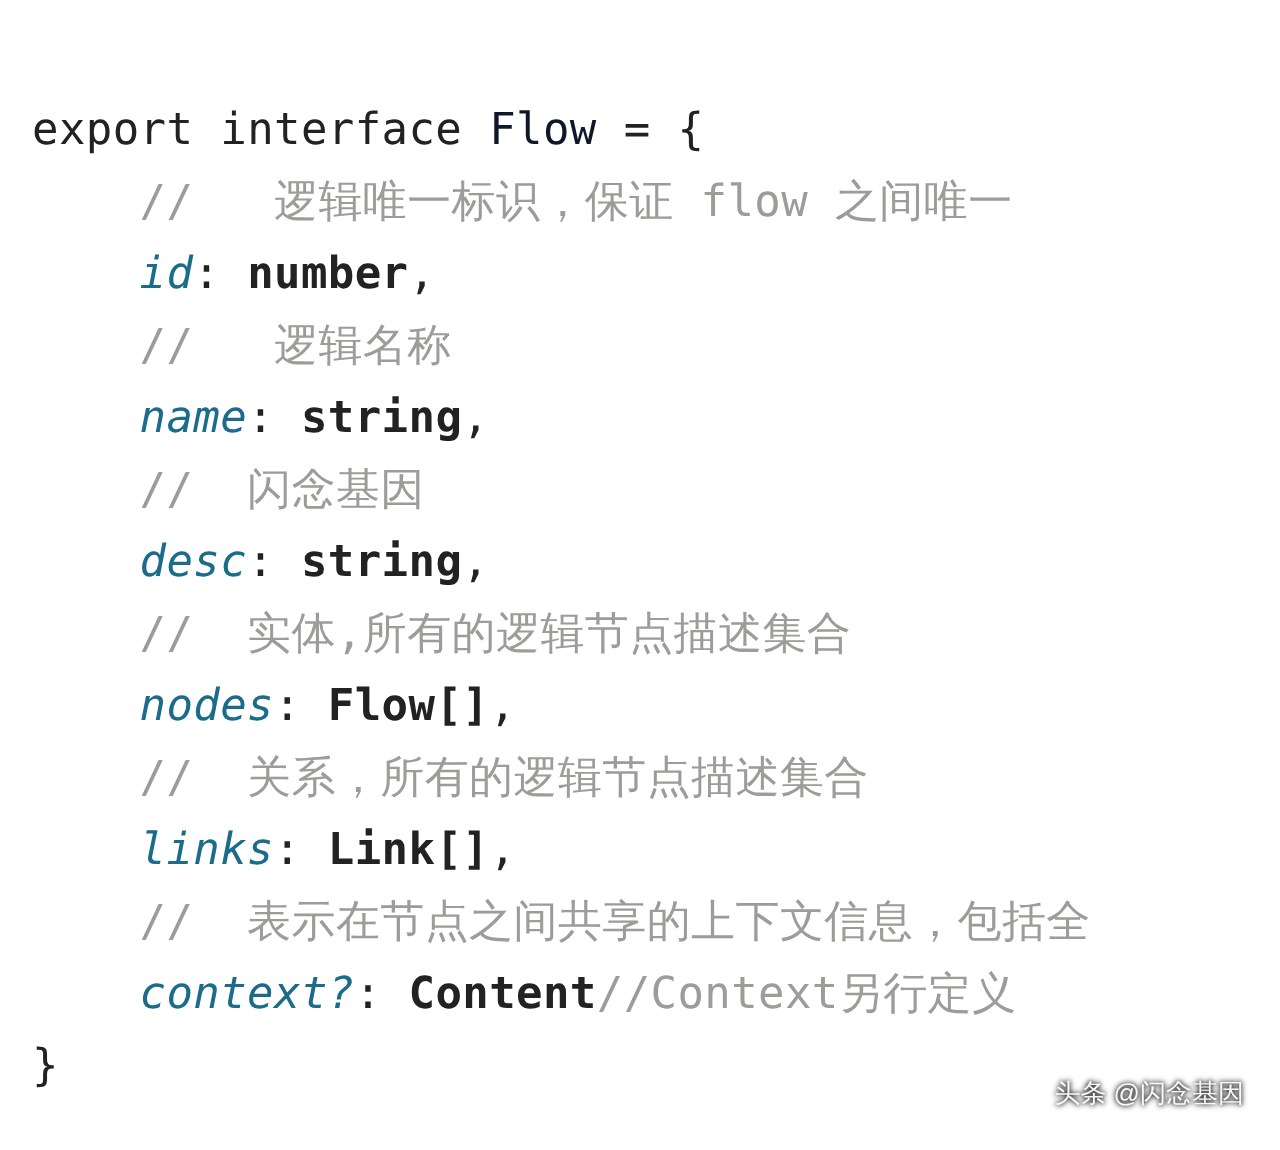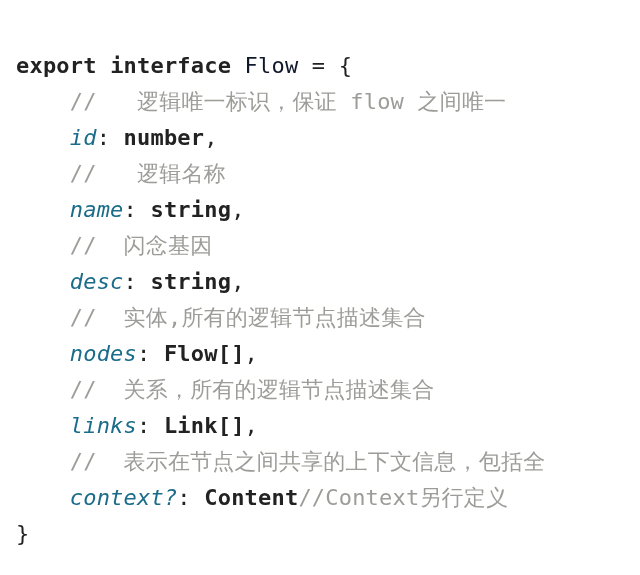--- a/index.html
+++ b/index.html
@@ -15,21 +15,21 @@
     font-family: "SF Mono", "Menlo", "Consolas", "DejaVu Sans Mono", monospace;
     font-size: 22px;
     line-height: 36px;
   }
   .code-block {
     padding: 12px 16px 0 16px;
     white-space: pre;
     font-weight: 400;
     letter-spacing: 0.2px;
   }
-  .kw { color: #222; font-weight: 700; }
+  .kw { color: #222; font-weight: 400; }
   .typename { color: #0f172a; }
   .prop { color: #1b6c8a; font-style: italic; }
   .type { color: #222; font-weight: bold; }
   .punc { color: #222; }
   .comment { color: #9c9c98; }
   .eq { color: #222; }
   .indent { color: transparent; }
   .watermark {
     position: absolute;
     right: 18px;
@@ -69,13 +69,14 @@
 </div>
 
 <div class="watermark">
   <span class="watermark-icon">
     <svg viewBox="0 0 24 24" fill="rgba(255,255,255,0.95)">
         <rect x="3" y="3" width="18" height="18" rx="4" fill="none" stroke="rgba(255,255,255,0.95)" stroke-width="2"></rect>
         <rect x="7" y="8" width="10" height="2"></rect>
         <rect x="7" y="14" width="10" height="2"></rect>
       </svg>
   </span>
+  <span>头条 @闪念基因</span>
 </div>
 
 </body></html>

